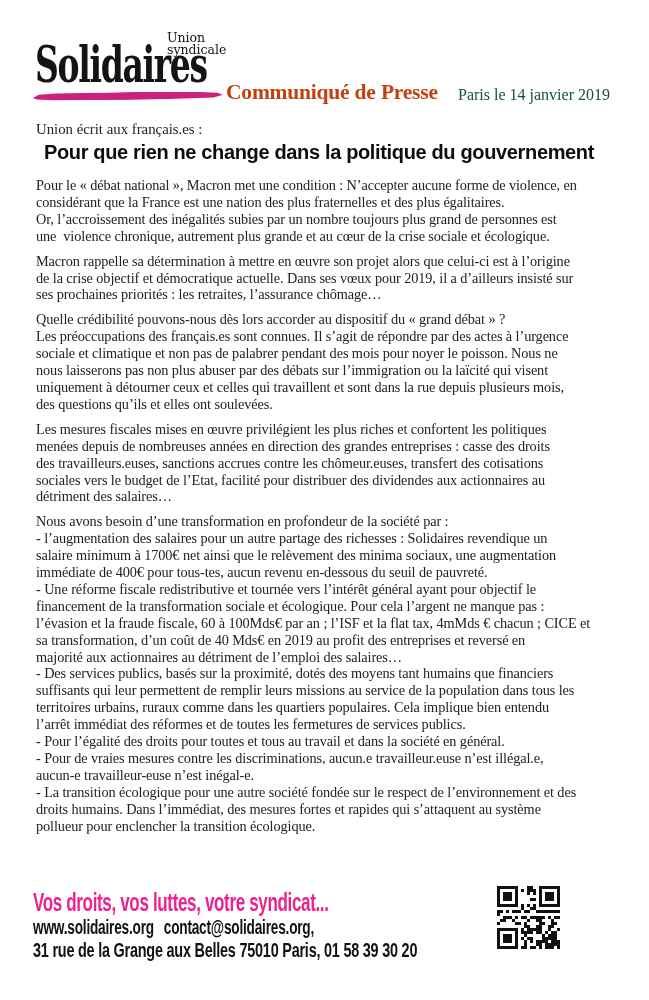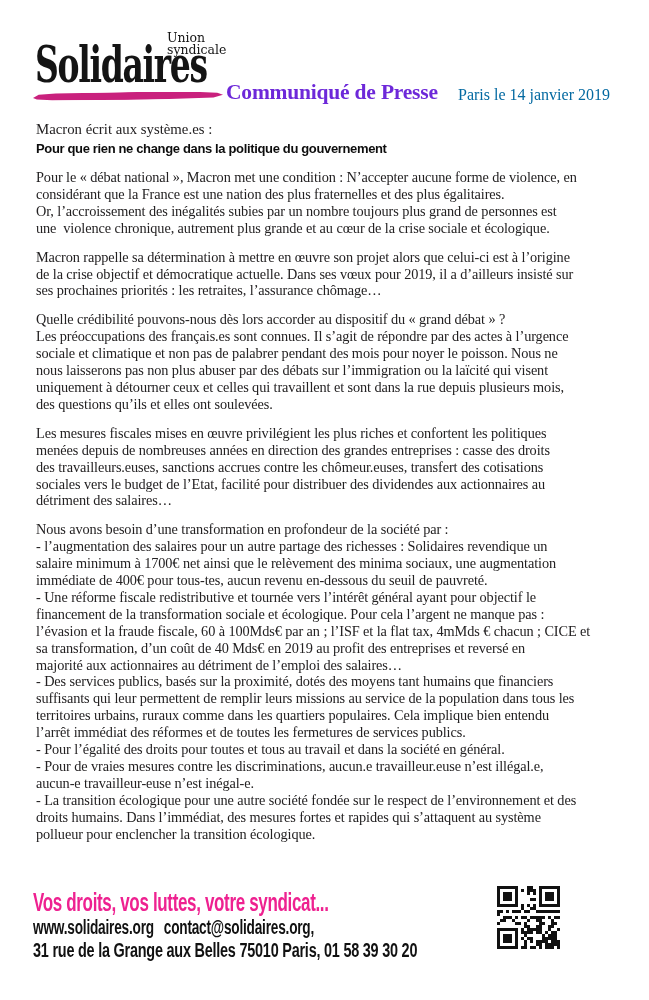--- a/index.html
+++ b/index.html
@@ -22,37 +22,37 @@
     transform:scaleX(0.66);transform-origin:left top;white-space:nowrap;
   }
   .brand-stroke{
     position:absolute;left:0px;top:64px;width:190px;height:8px;
     background:#c9217d;transform:rotate(-0.7deg);
     clip-path:polygon(0 62%,3% 22%,12% 8%,55% 0,88% 10%,97% 22%,100% 48%,95% 82%,60% 100%,10% 92%,2% 80%);
   }
   .doc-type{
     position:absolute;left:226px;top:80px;
     font-family:"Liberation Serif","DejaVu Serif",serif;font-weight:700;font-size:21.5px;
-    color:#6d28d9;white-space:nowrap;letter-spacing:-0.2px;
+    color:#c2410c;white-space:nowrap;letter-spacing:-0.2px;
   }
   .dateline{
     position:absolute;left:458px;top:86px;
-    font-size:16px;color:#0369a1;white-space:nowrap;
+    font-size:16px;color:#14532d;white-space:nowrap;
   }
   
   .body-col{position:absolute;left:36px;top:121px;width:606px;}
   .kicker{font-size:14.8px;margin:0 0 3px 0;}
   .headline{
     font-family:"Liberation Sans","DejaVu Sans",sans-serif;font-weight:700;
-    font-size:13px;letter-spacing:-0.35px;color:#0d0d0d;
-    text-align:left;margin:2px 40px 13px 0;
+    font-size:20px;letter-spacing:-0.35px;color:#0d0d0d;
+    text-align:center;margin:2px 40px 13px 0;
   }
   .para{
     font-size:14.3px;line-height:16.9px;letter-spacing:-0.1px;
-    margin:12px 0 8px 0;white-space:pre-wrap;
+    margin:0 0 8px 0;white-space:pre-wrap;
   }
   
   .slogan{
     position:absolute;left:33px;top:888px;
     font-family:"Liberation Sans","DejaVu Sans",sans-serif;font-weight:700;
     font-size:25px;color:#ee2190;letter-spacing:-0.5px;white-space:nowrap;
     transform:scaleX(0.68);transform-origin:left top;
   }
   .contact-line{
     position:absolute;left:33px;top:916px;
@@ -75,21 +75,21 @@
 <div class="logo-block">
   <div class="union-label" style="white-space:pre-line;">Union
 syndicale</div>
   <div class="wordmark">Solidaires</div>
   <div class="brand-stroke"></div>
 </div>
 <div class="doc-type">Communiqué de Presse</div>
 <div class="dateline">Paris le 14 janvier 2019</div>
 
 <div class="body-col">
-  <p class="kicker">Macron écrit aux système.es :</p>
+  <p class="kicker">Union écrit aux français.es :</p>
   <h1 class="headline">Pour que rien ne change dans la politique du gouvernement</h1>
   <p class="para">Pour le « débat national », Macron met une condition : N’accepter aucune forme de violence, en
 considérant que la France est une nation des plus fraternelles et des plus égalitaires.
 Or, l’accroissement des inégalités subies par un nombre toujours plus grand de personnes est
 une  violence chronique, autrement plus grande et au cœur de la crise sociale et écologique.</p>
   <p class="para">Macron rappelle sa détermination à mettre en œuvre son projet alors que celui-ci est à l’origine
 de la crise objectif et démocratique actuelle. Dans ses vœux pour 2019, il a d’ailleurs insisté sur
 ses prochaines priorités : les retraites, l’assurance chômage…</p>
   <p class="para">Quelle crédibilité pouvons-nous dès lors accorder au dispositif du « grand débat » ?
 Les préoccupations des français.es sont connues. Il s’agit de répondre par des actes à l’urgence

